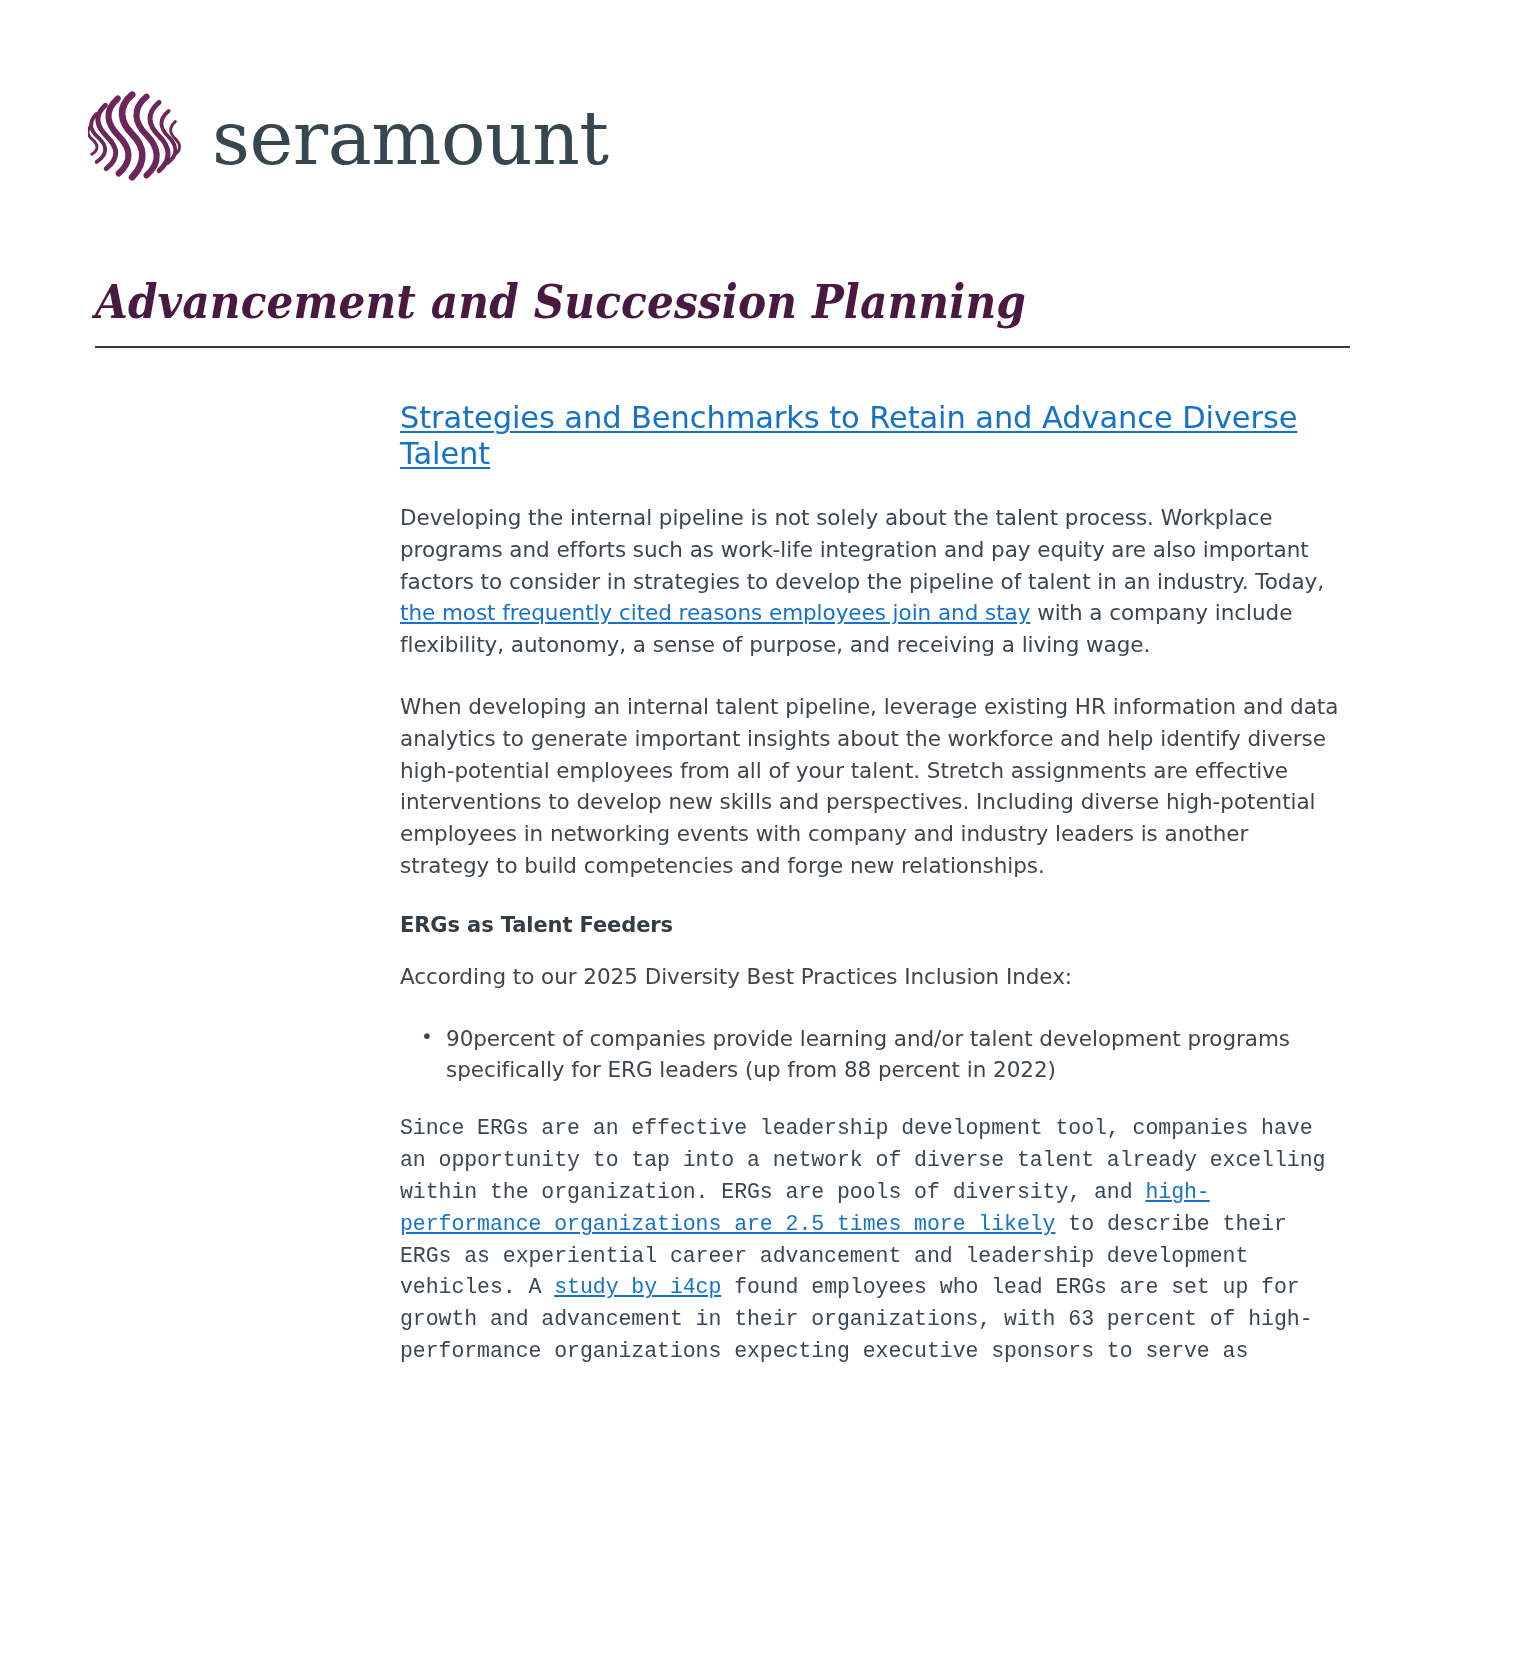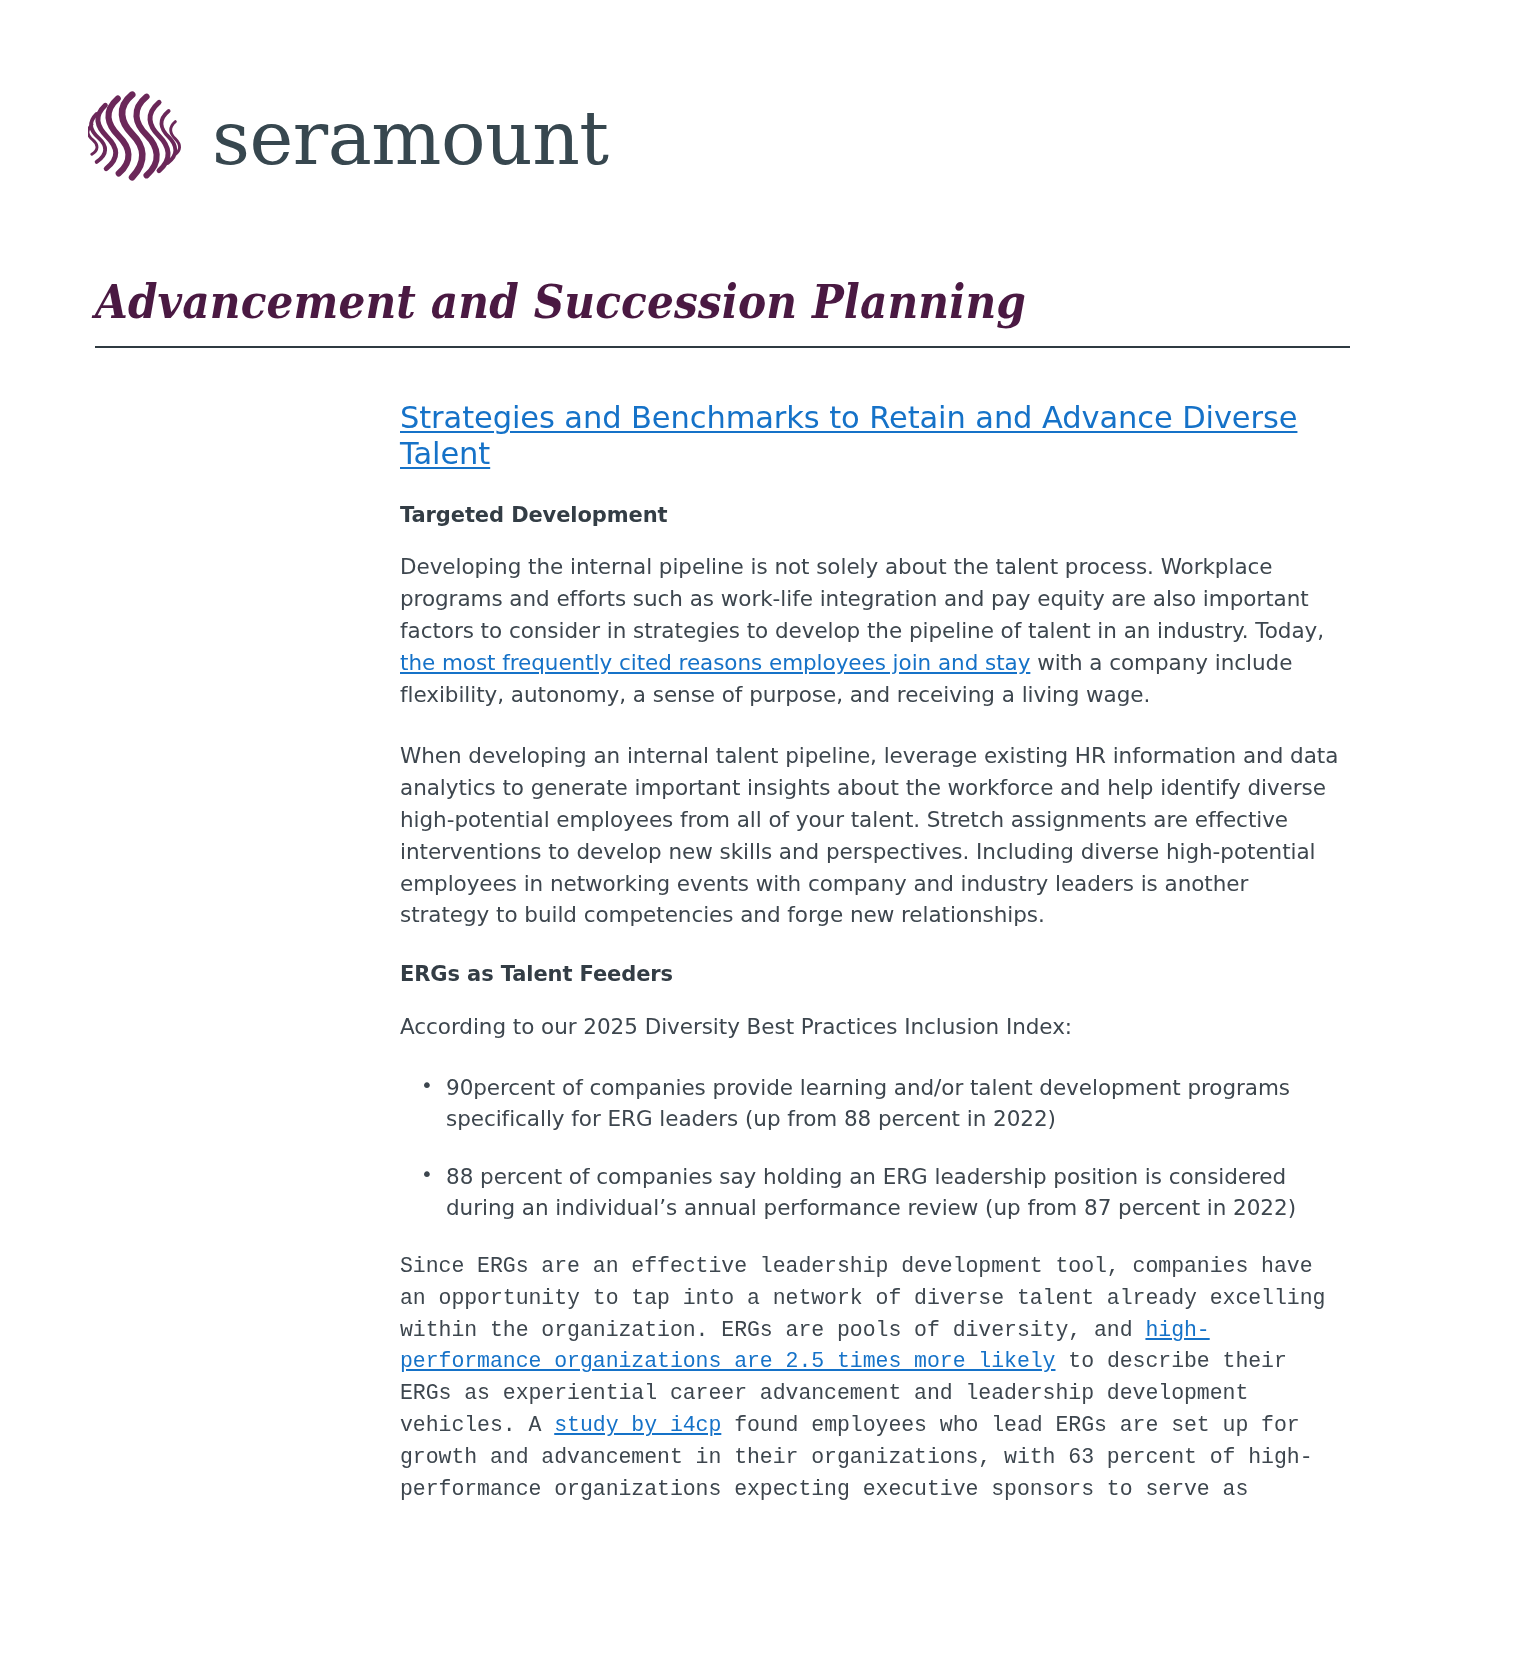--- a/index.html
+++ b/index.html
@@ -194,36 +194,34 @@
     <h1 class="page-title">Advancement and Succession Planning</h1>
     <div class="title-rule"></div>
   </div>
 
   <div class="article">
 
     <h2 class="article-heading">
       <a class="heading-link" href="#">Strategies and Benchmarks to Retain and Advance Diverse Talent</a>
     </h2>
 
-    <h3 class="subhead">Targeted Development</h3>
 
     <p class="body">
       <span>Developing the internal pipeline is not solely about the talent process. Workplace programs and efforts such as work-life integration and pay equity are also important factors to consider in strategies to develop the pipeline of talent in an industry. Today, </span><a class="link" href="#">the most frequently cited reasons employees join and stay</a><span> with a company include flexibility, autonomy, a sense of purpose, and receiving a living wage.</span>
     </p>
 
     <p class="body">When developing an internal talent pipeline, leverage existing HR information and data analytics to generate important insights about the workforce and help identify diverse high-potential employees from all of your talent. Stretch assignments are effective interventions to develop new skills and perspectives. Including diverse high-potential employees in networking events with company and industry leaders is another strategy to build competencies and forge new relationships.</p>
 
 
     <h3 class="subhead spaced-top">ERGs as Talent Feeders</h3>
 
     <p class="body">According to our 2025 Diversity Best Practices Inclusion Index:</p>
 
     <ul class="bullets">
       <li>90percent of companies provide learning and/or talent development programs specifically for ERG leaders (up from 88 percent in 2022)</li>
-      <li>88 percent of companies say holding an ERG leadership position is considered during an individual’s annual performance review (up from 87 percent in 2022)</li>
     </ul>
 
     <p class="body tail-gap">
       <span>Since ERGs are an effective leadership development tool, companies have an opportunity to tap into a network of diverse talent already excelling within the organization. ERGs are pools of diversity, and </span><a class="link" href="#">high-performance organizations are 2.5 times more likely</a><span> to describe their ERGs as experiential career advancement and leadership development vehicles. A </span><a class="link" href="#">study by i4cp</a><span> found employees who lead ERGs are set up for growth and advancement in their organizations, with 63 percent of high-performance organizations expecting executive sponsors to serve as</span>
     </p>
 
   </div>
 
 </div>
 

